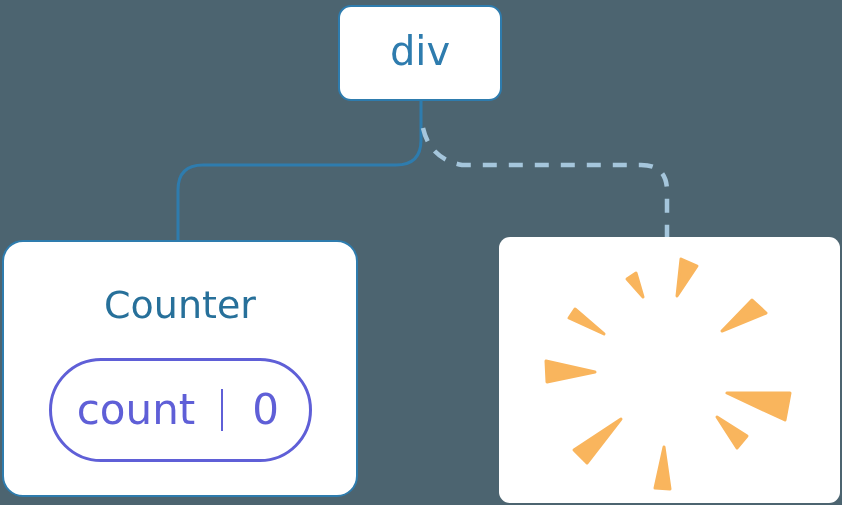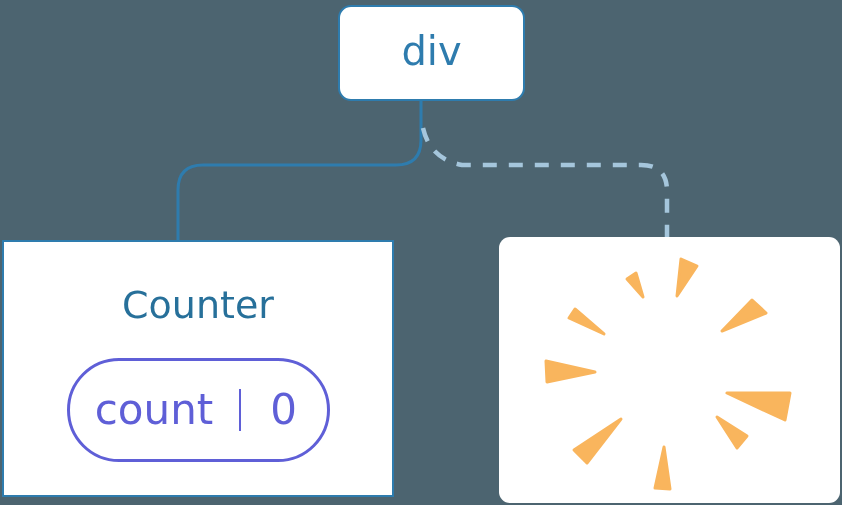--- a/index.html
+++ b/index.html
@@ -32,35 +32,35 @@
   .edge-dashed{
     fill:none;stroke:var(--edge-dashed);stroke-width:4.5;
     stroke-dasharray:14 12;stroke-linecap:butt;
   }
   .node{
     position:absolute;
     background:var(--node-bg);
     box-sizing:border-box;
   }
   .node-root{
-    left:338px;top:5px;width:187px;height:96px;
+    left:338px;top:5px;width:164px;height:96px;
     border:2.5px solid var(--edge);
     border-radius:13px;
     display:flex;align-items:center;justify-content:center;text-align:right;
   }
   .node-root .label{
     color:var(--root-text);
     font-size:40px;
     line-height:1;
     padding-bottom:4px;
   }
   .node-counter{
-    left:2px;top:240px;width:392px;height:257px;
+    left:2px;top:240px;width:356px;height:257px;
     border:2.5px solid var(--edge);
-    border-radius:0;
+    border-radius:21px;
     display:flex;flex-direction:column;align-items:center;
   }
   .node-counter .title{
     margin-top:44px;
     color:var(--counter-text);
     font-size:38px;
     line-height:1;
   }
   .state-pill{
     margin-top:34px;

